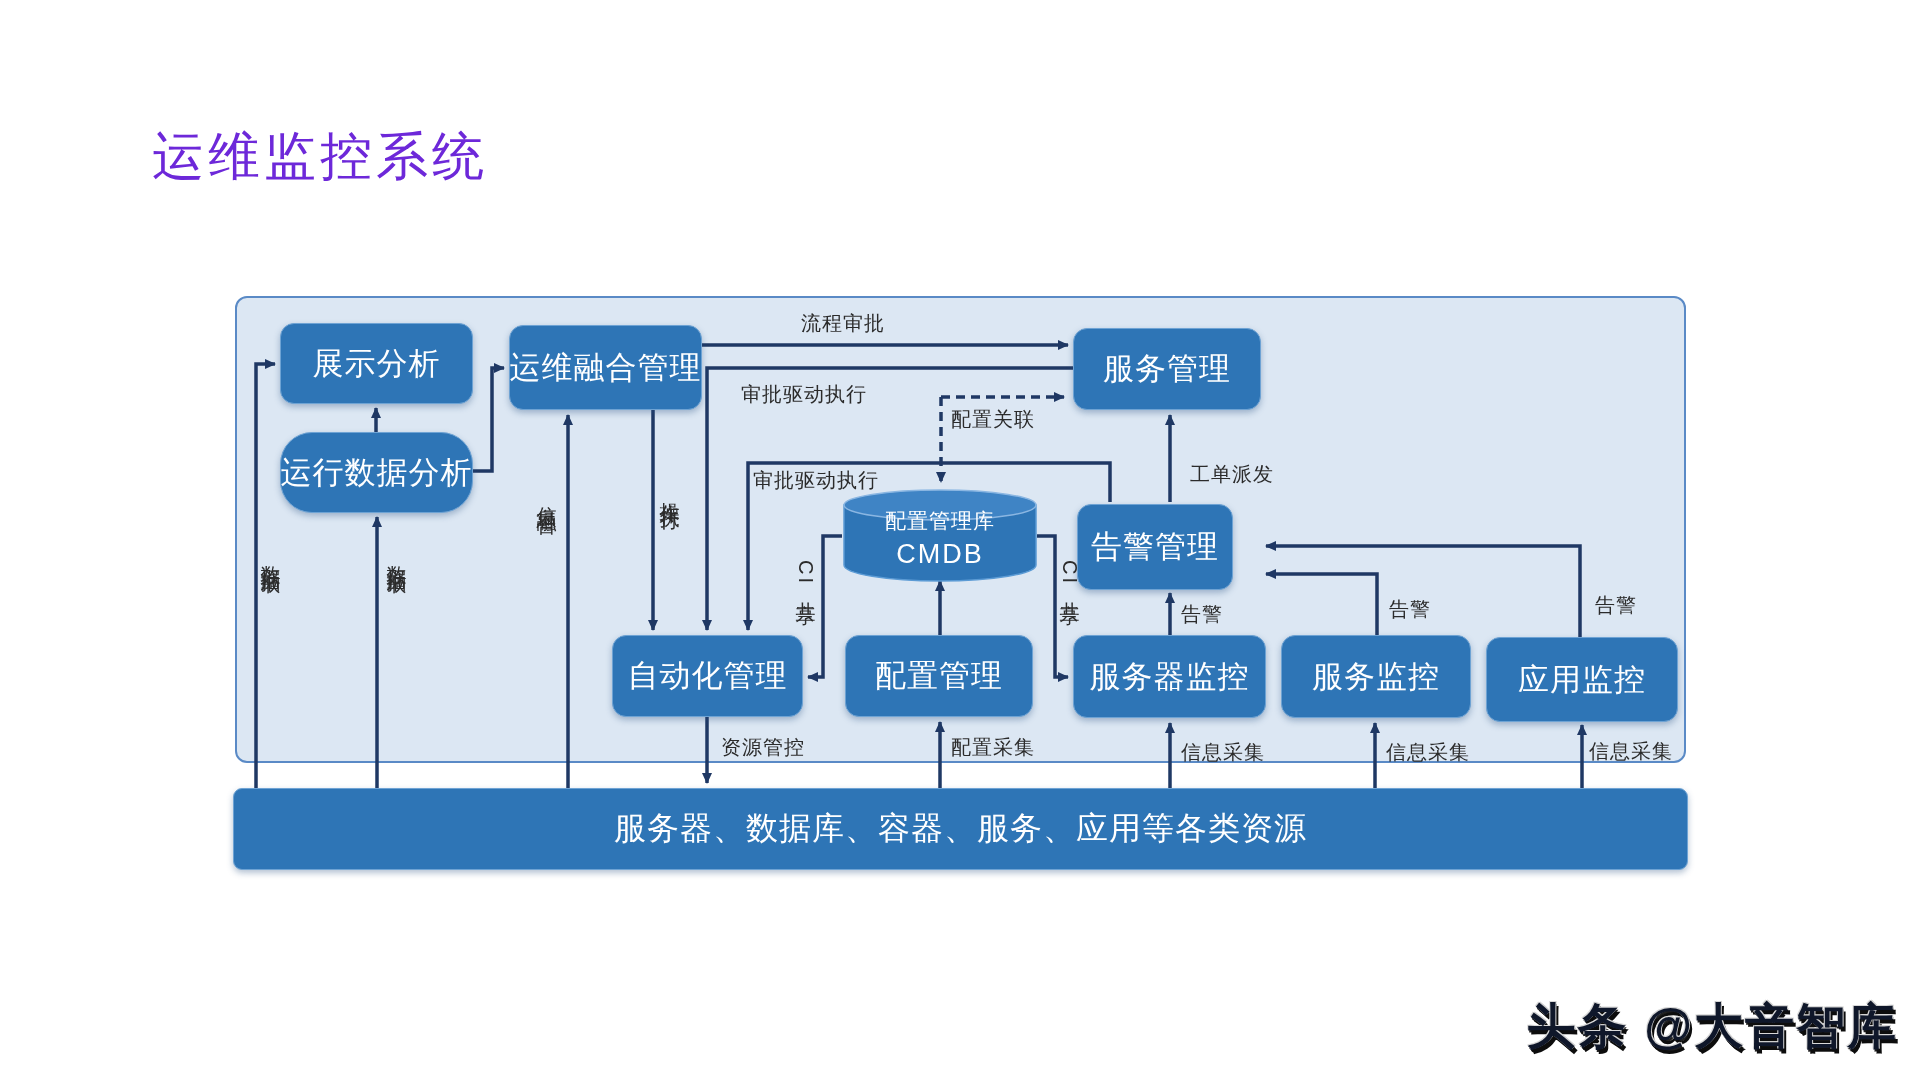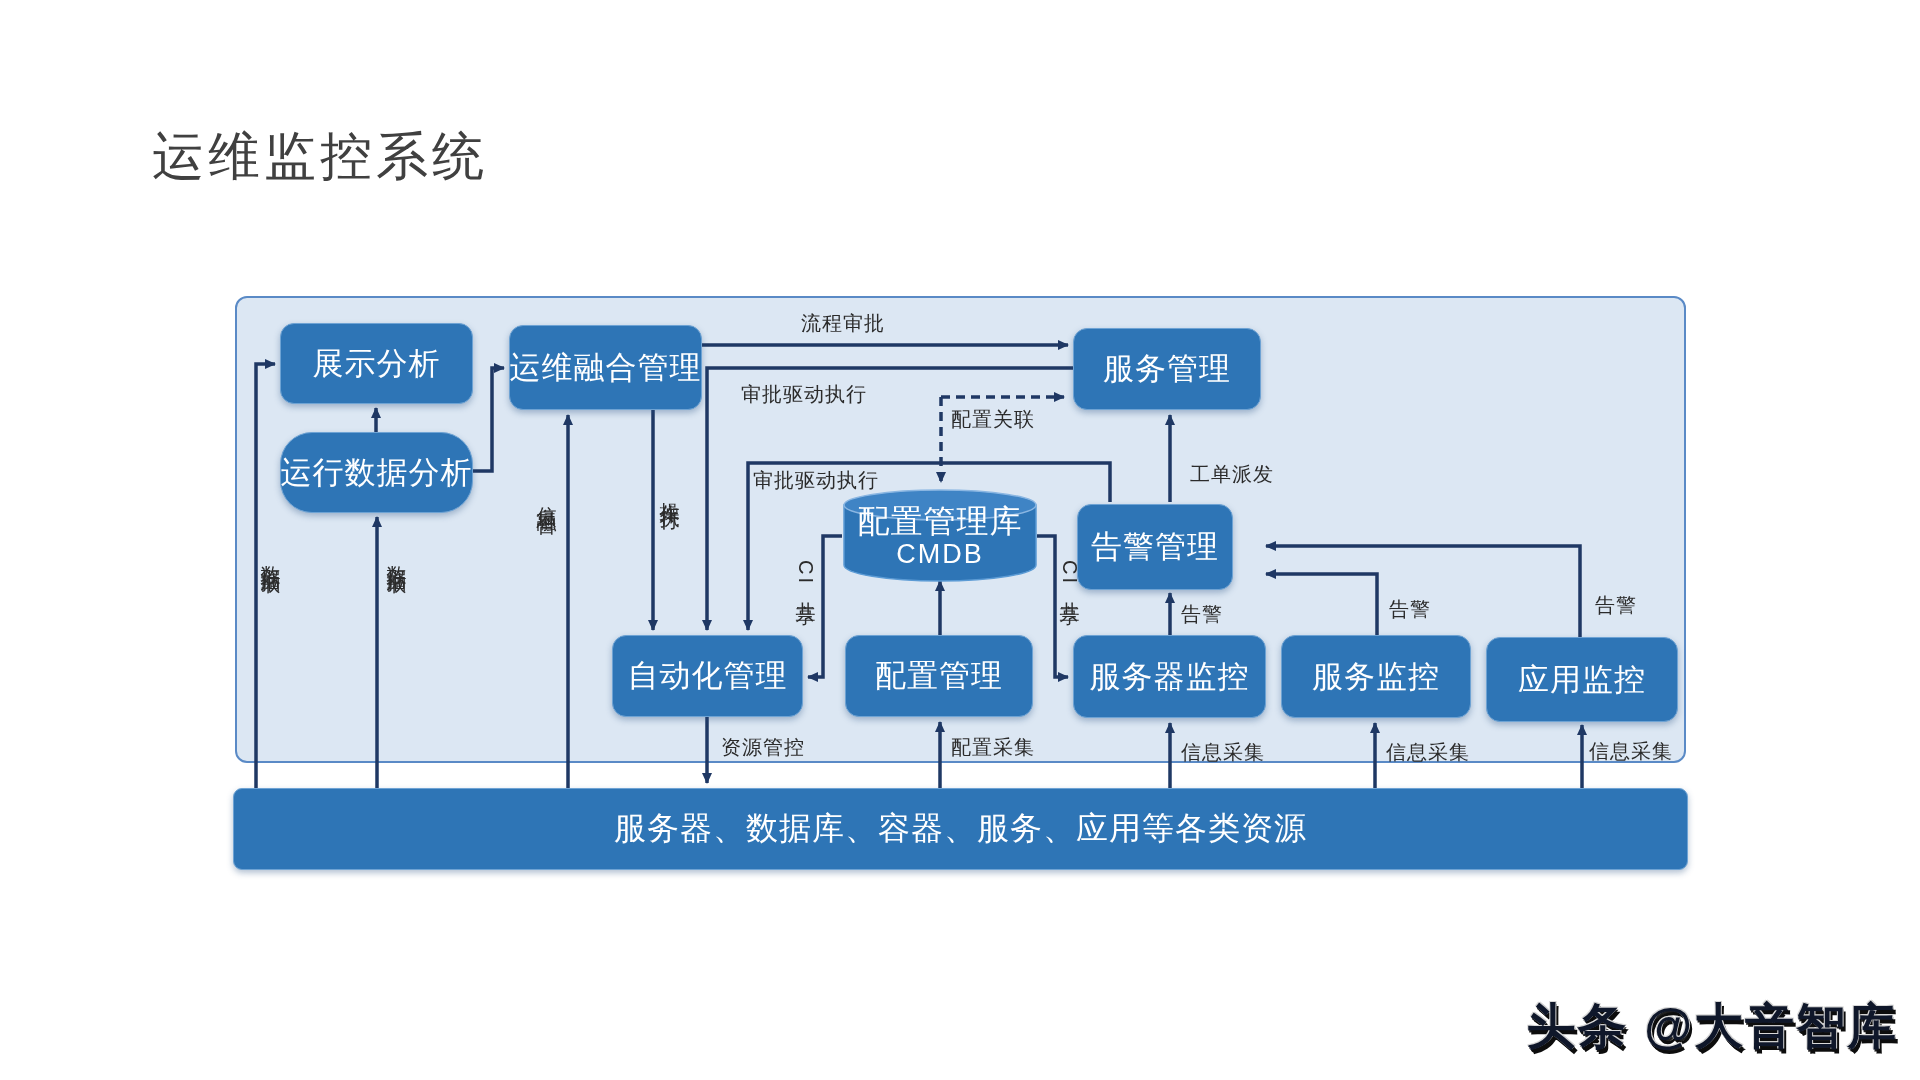--- a/index.html
+++ b/index.html
@@ -1,34 +1,34 @@
 <!DOCTYPE html>
 <html><head>
 <meta charset="utf-8">
 <style>
   html,body{margin:0;padding:0;background:#ffffff;}
   body{width:1920px;height:1080px;position:relative;overflow:hidden;
        font-family:"Liberation Sans","DejaVu Sans",sans-serif;}
 
   .page-title{position:absolute;left:152px;top:122px;font-family:"Liberation Serif","DejaVu Serif",serif;
-      font-size:52px;color:#404040;letter-spacing:4px;white-space:nowrap;}
+      font-size:52px;color:#6d28d9;letter-spacing:4px;white-space:nowrap;}
 
   .panel{position:absolute;left:235px;top:296px;width:1451px;height:467px;
       background:#dce7f3;border:2.5px solid #5a8ac6;border-radius:12px;box-sizing:border-box;}
 
   .lines{position:absolute;left:0;top:0;width:1920px;height:1080px;pointer-events:none;}
 
   .node{position:absolute;background:#2e75b6;border:1.5px solid #6ea3d4;border-radius:14px;
       color:#ffffff;display:flex;align-items:center;justify-content:center;
       font-size:31px;letter-spacing:1px;white-space:nowrap;
       box-shadow:0 3px 6px rgba(40,80,130,0.35);box-sizing:border-box;}
 
   .cyl{position:absolute;left:842px;top:488px;width:196px;height:96px;}
   .cyl .cyl-text{position:absolute;left:0;top:16px;width:100%;text-align:center;color:#fff;}
-  .cyl .l1{font-size:32px;letter-spacing:1px;line-height:34px;}
+  .cyl .l1{font-size:21px;letter-spacing:1px;line-height:34px;}
   .cyl .l2{font-size:27px;letter-spacing:2px;line-height:32px;}
 
   .bar{position:absolute;left:233px;top:788px;width:1455px;height:82px;background:#2e75b6;
       border:1.5px solid #6ea3d4;border-radius:9px;color:#fff;display:flex;align-items:center;
       justify-content:center;font-size:32px;letter-spacing:1px;
       box-shadow:0 3px 6px rgba(40,80,130,0.35);box-sizing:border-box;}
 
   .elabel{position:absolute;font-size:20px;color:#2b2b2b;white-space:nowrap;letter-spacing:1px;}
   .vlabel{writing-mode:vertical-rl;text-orientation:mixed;letter-spacing:3px;}
 

